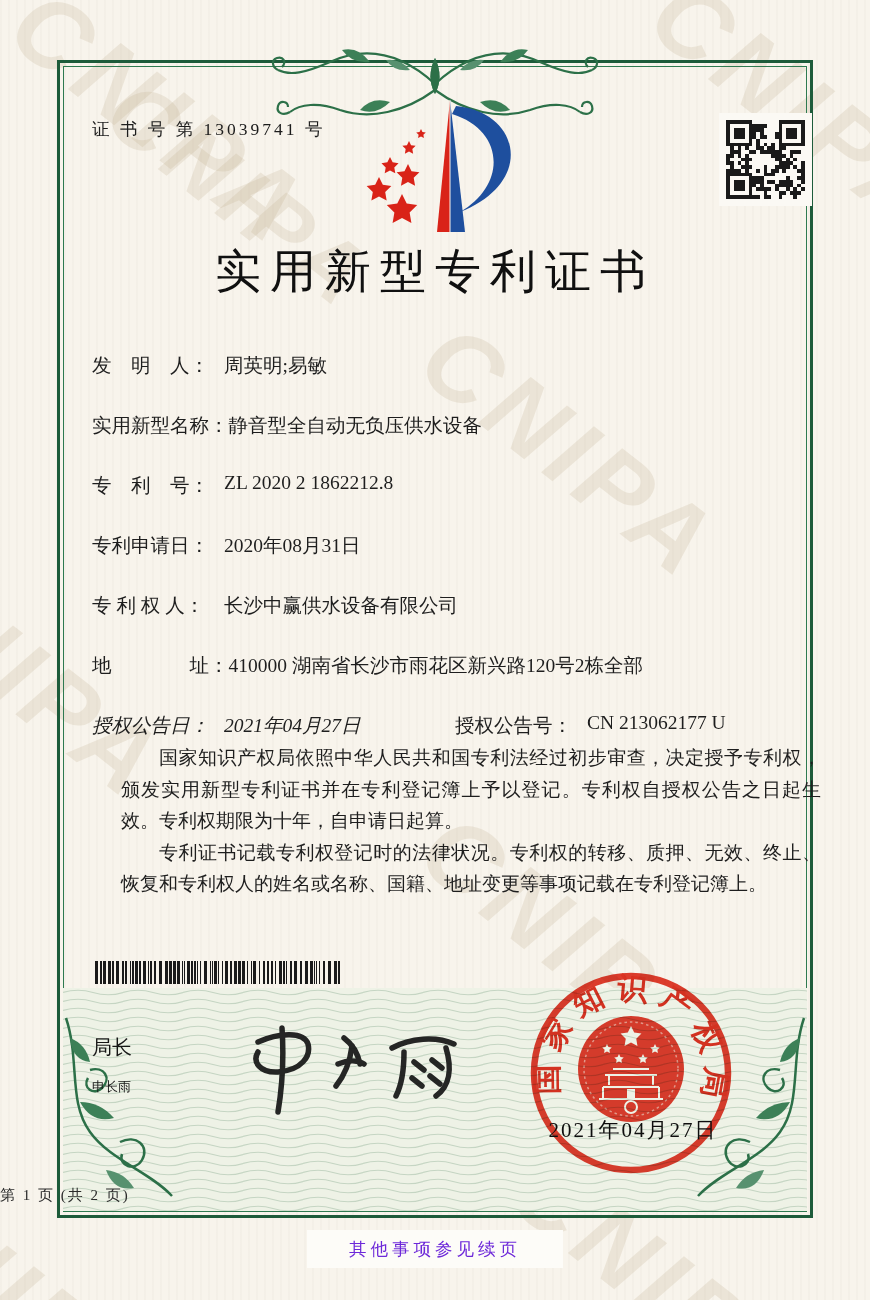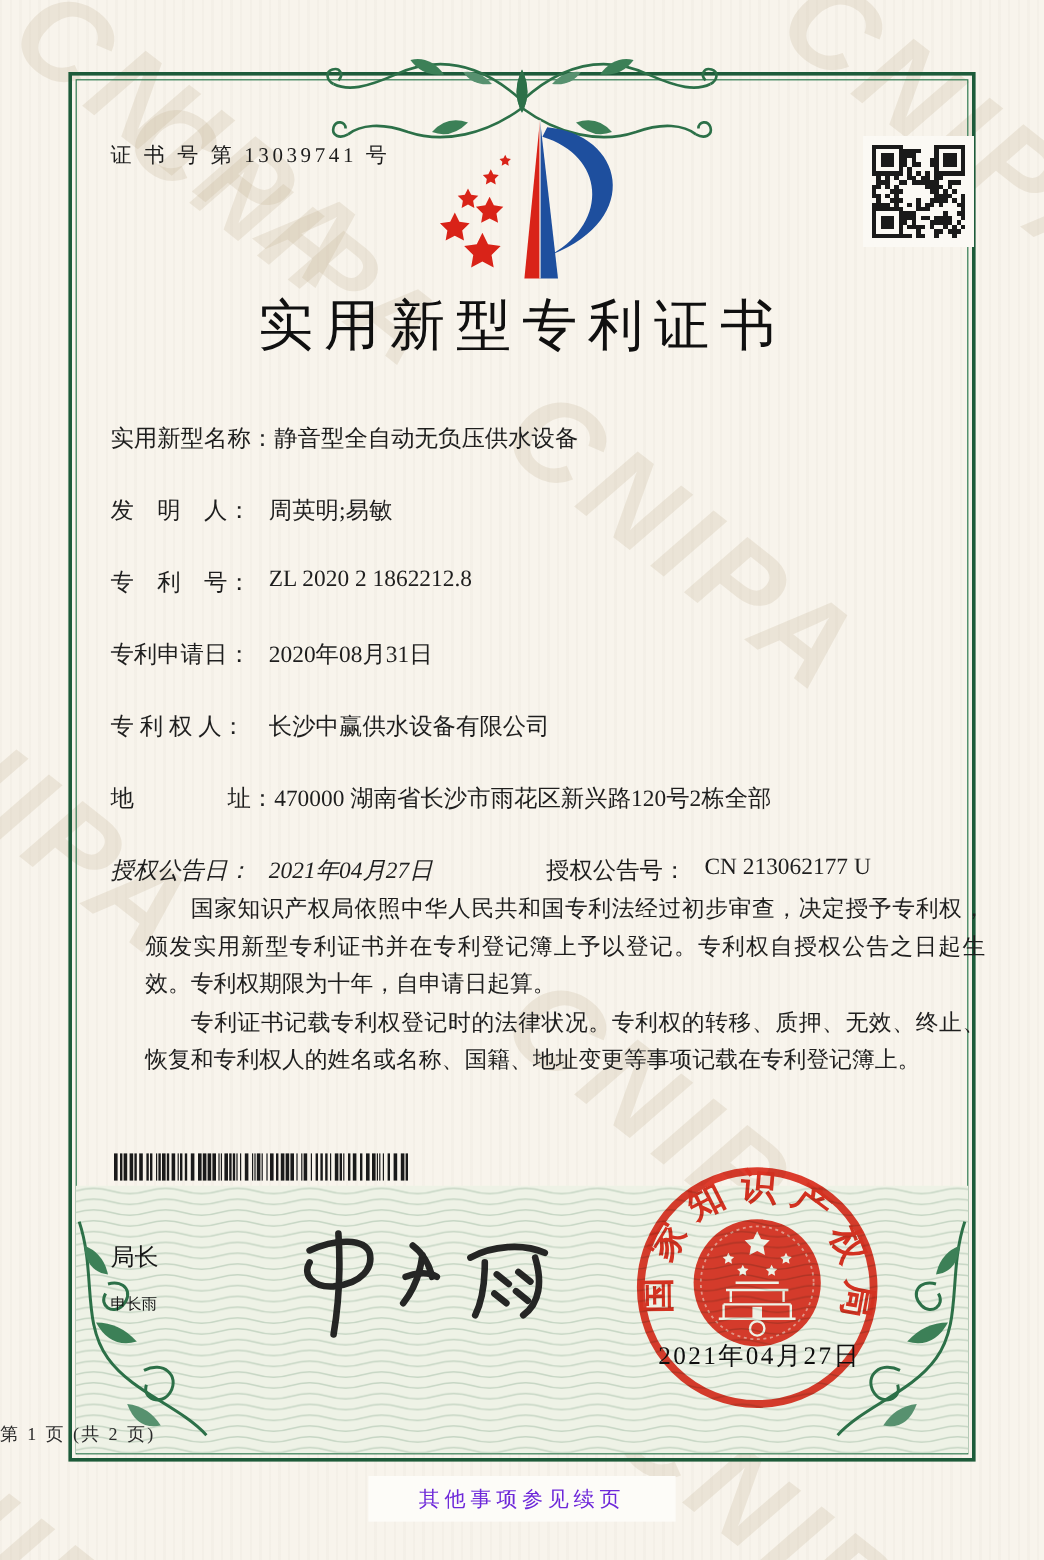--- a/index.html
+++ b/index.html
@@ -378,42 +378,42 @@
       <use href="#star" transform="translate(70,80) scale(1.2)" fill="#d92318"></use>
       <use href="#star" transform="translate(41,94) scale(1.3)" fill="#d92318"></use>
       <use href="#star" transform="translate(64,114) scale(1.6)" fill="#d92318"></use>
     </svg>
   </div>
 
   <div class="title">实用新型专利证书</div>
 
   <div class="fields">
     <div class="frow">
+      <span class="flabel">发　明　人：</span>
+      <span class="fvalue">周英明;易敏</span>
+    </div>
+    <div class="frow">
       <span class="flabel">实用新型名称：</span>
       <span class="fvalue">静音型全自动无负压供水设备</span>
     </div>
     <div class="frow">
-      <span class="flabel">发　明　人：</span>
-      <span class="fvalue">周英明;易敏</span>
-    </div>
-    <div class="frow">
       <span class="flabel">专　利　号：</span>
       <span class="fvalue">ZL 2020 2 1862212.8</span>
     </div>
     <div class="frow">
       <span class="flabel">专利申请日：</span>
       <span class="fvalue">2020年08月31日</span>
     </div>
     <div class="frow">
       <span class="flabel">专 利 权 人：</span>
       <span class="fvalue">长沙中赢供水设备有限公司</span>
     </div>
     <div class="frow">
       <span class="flabel">地　　　　址：</span>
-      <span class="fvalue">470000 湖南省长沙市雨花区新兴路120号2栋全部</span>
+      <span class="fvalue">410000 湖南省长沙市雨花区新兴路120号2栋全部</span>
     </div>
     <div class="frow">
       <span class="fgroup1">
         <span class="flabel">授权公告日：</span>
         <span class="fvalue">2021年04月27日</span>
       </span>
       <span class="fgroup2">
         <span class="flabel">授权公告号：</span>
         <span class="fvalue">CN 213062177 U</span>
       </span>

